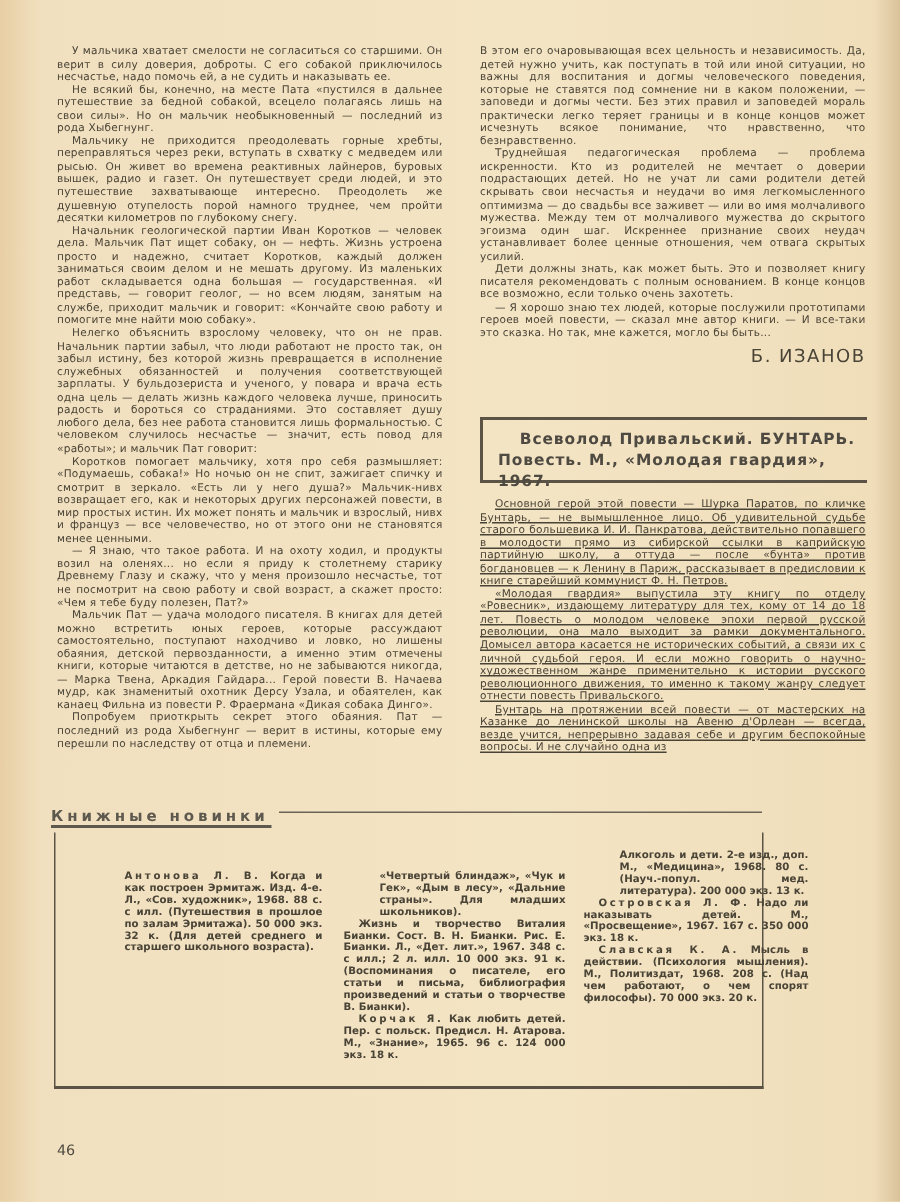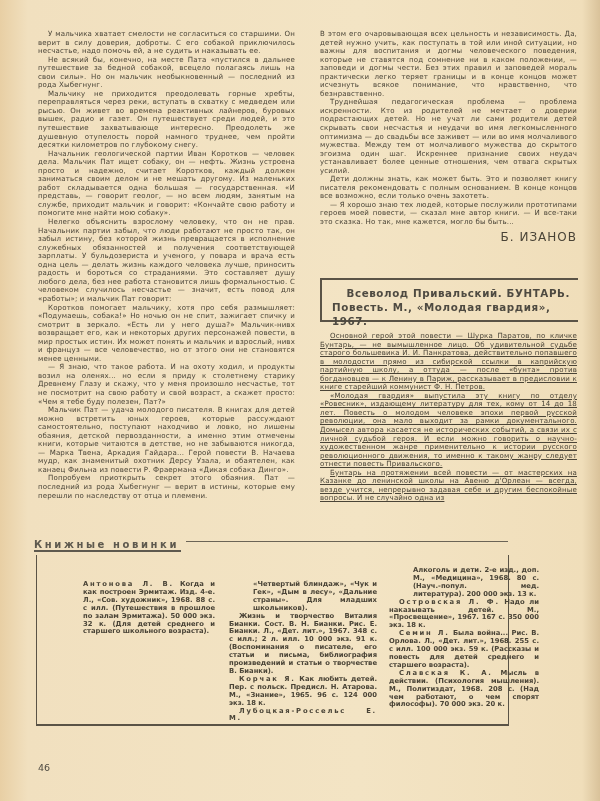--- a/index.html
+++ b/index.html
@@ -82,23 +82,21 @@
 <div id="news-topline"></div>
 
 <div id="news-box">
   <div id="news-col-1" class="news-col">
     <p class="noind"><span class="sp">Антонова Л. В.</span> <span class="b">Когда и как построен Эрмитаж. Изд. 4-е. Л., «Сов. художник», 1968. 88 с. с илл. (Путешествия в прошлое по залам Эрмитажа). 50 000 экз. 32 к. (Для детей среднего и старшего школьного возраста).</span></p>
   </div>
   <div id="news-col-2" class="news-col">
     <p class="noind"><span class="b">«Четвертый блиндаж», «Чук и Гек», «Дым в лесу», «Дальние страны». Для младших школьников).</span></p>
     <p><span class="b">Жизнь и творчество Виталия Бианки. Сост. В. Н. Бианки. Рис. Е. Бианки. Л., «Дет. лит.», 1967. 348 с. с илл.; 2 л. илл. 10 000 экз. 91 к. (Воспоминания о писателе, его статьи и письма, библиография произведений и статьи о творчестве В. Бианки).</span></p>
     <p><span class="sp">Корчак Я.</span> <span class="b">Как любить детей. Пер. с польск. Предисл. Н. Атарова. М., «Знание», 1965. 96 с. 124 000 экз. 18 к.</span></p>
-    <p><span class="sp">Лубоцкая-Россельс Е. М.</span></p>
   </div>
   <div id="news-col-3" class="news-col">
     <p class="noind"><span class="b">Алкоголь и дети. 2-е изд., доп. М., «Медицина», 1968. 80 с. (Науч.-попул. мед. литература). 200 000 экз. 13 к.</span></p>
     <p><span class="sp">Островская Л. Ф.</span> <span class="b">Надо ли наказывать детей. М., «Просвещение», 1967. 167 с. 350 000 экз. 18 к.</span></p>
-    <p><span class="sp">Семин Л.</span> <span class="b">Была война... Рис. В. Орлова. Л., «Дет. лит.», 1968. 255 с. с илл. 100 000 экз. 59 к. (Рассказы и повесть для детей среднего и старшего возраста).</span></p>
     <p><span class="sp">Славская К. А.</span> <span class="b">Мысль в действии. (Психология мышления). М., Политиздат, 1968. 208 с. (Над чем работают, о чем спорят философы). 70 000 экз. 20 к.</span></p>
   </div>
 </div>
 
 <div id="page-number">46</div>
 
 </body></html>

